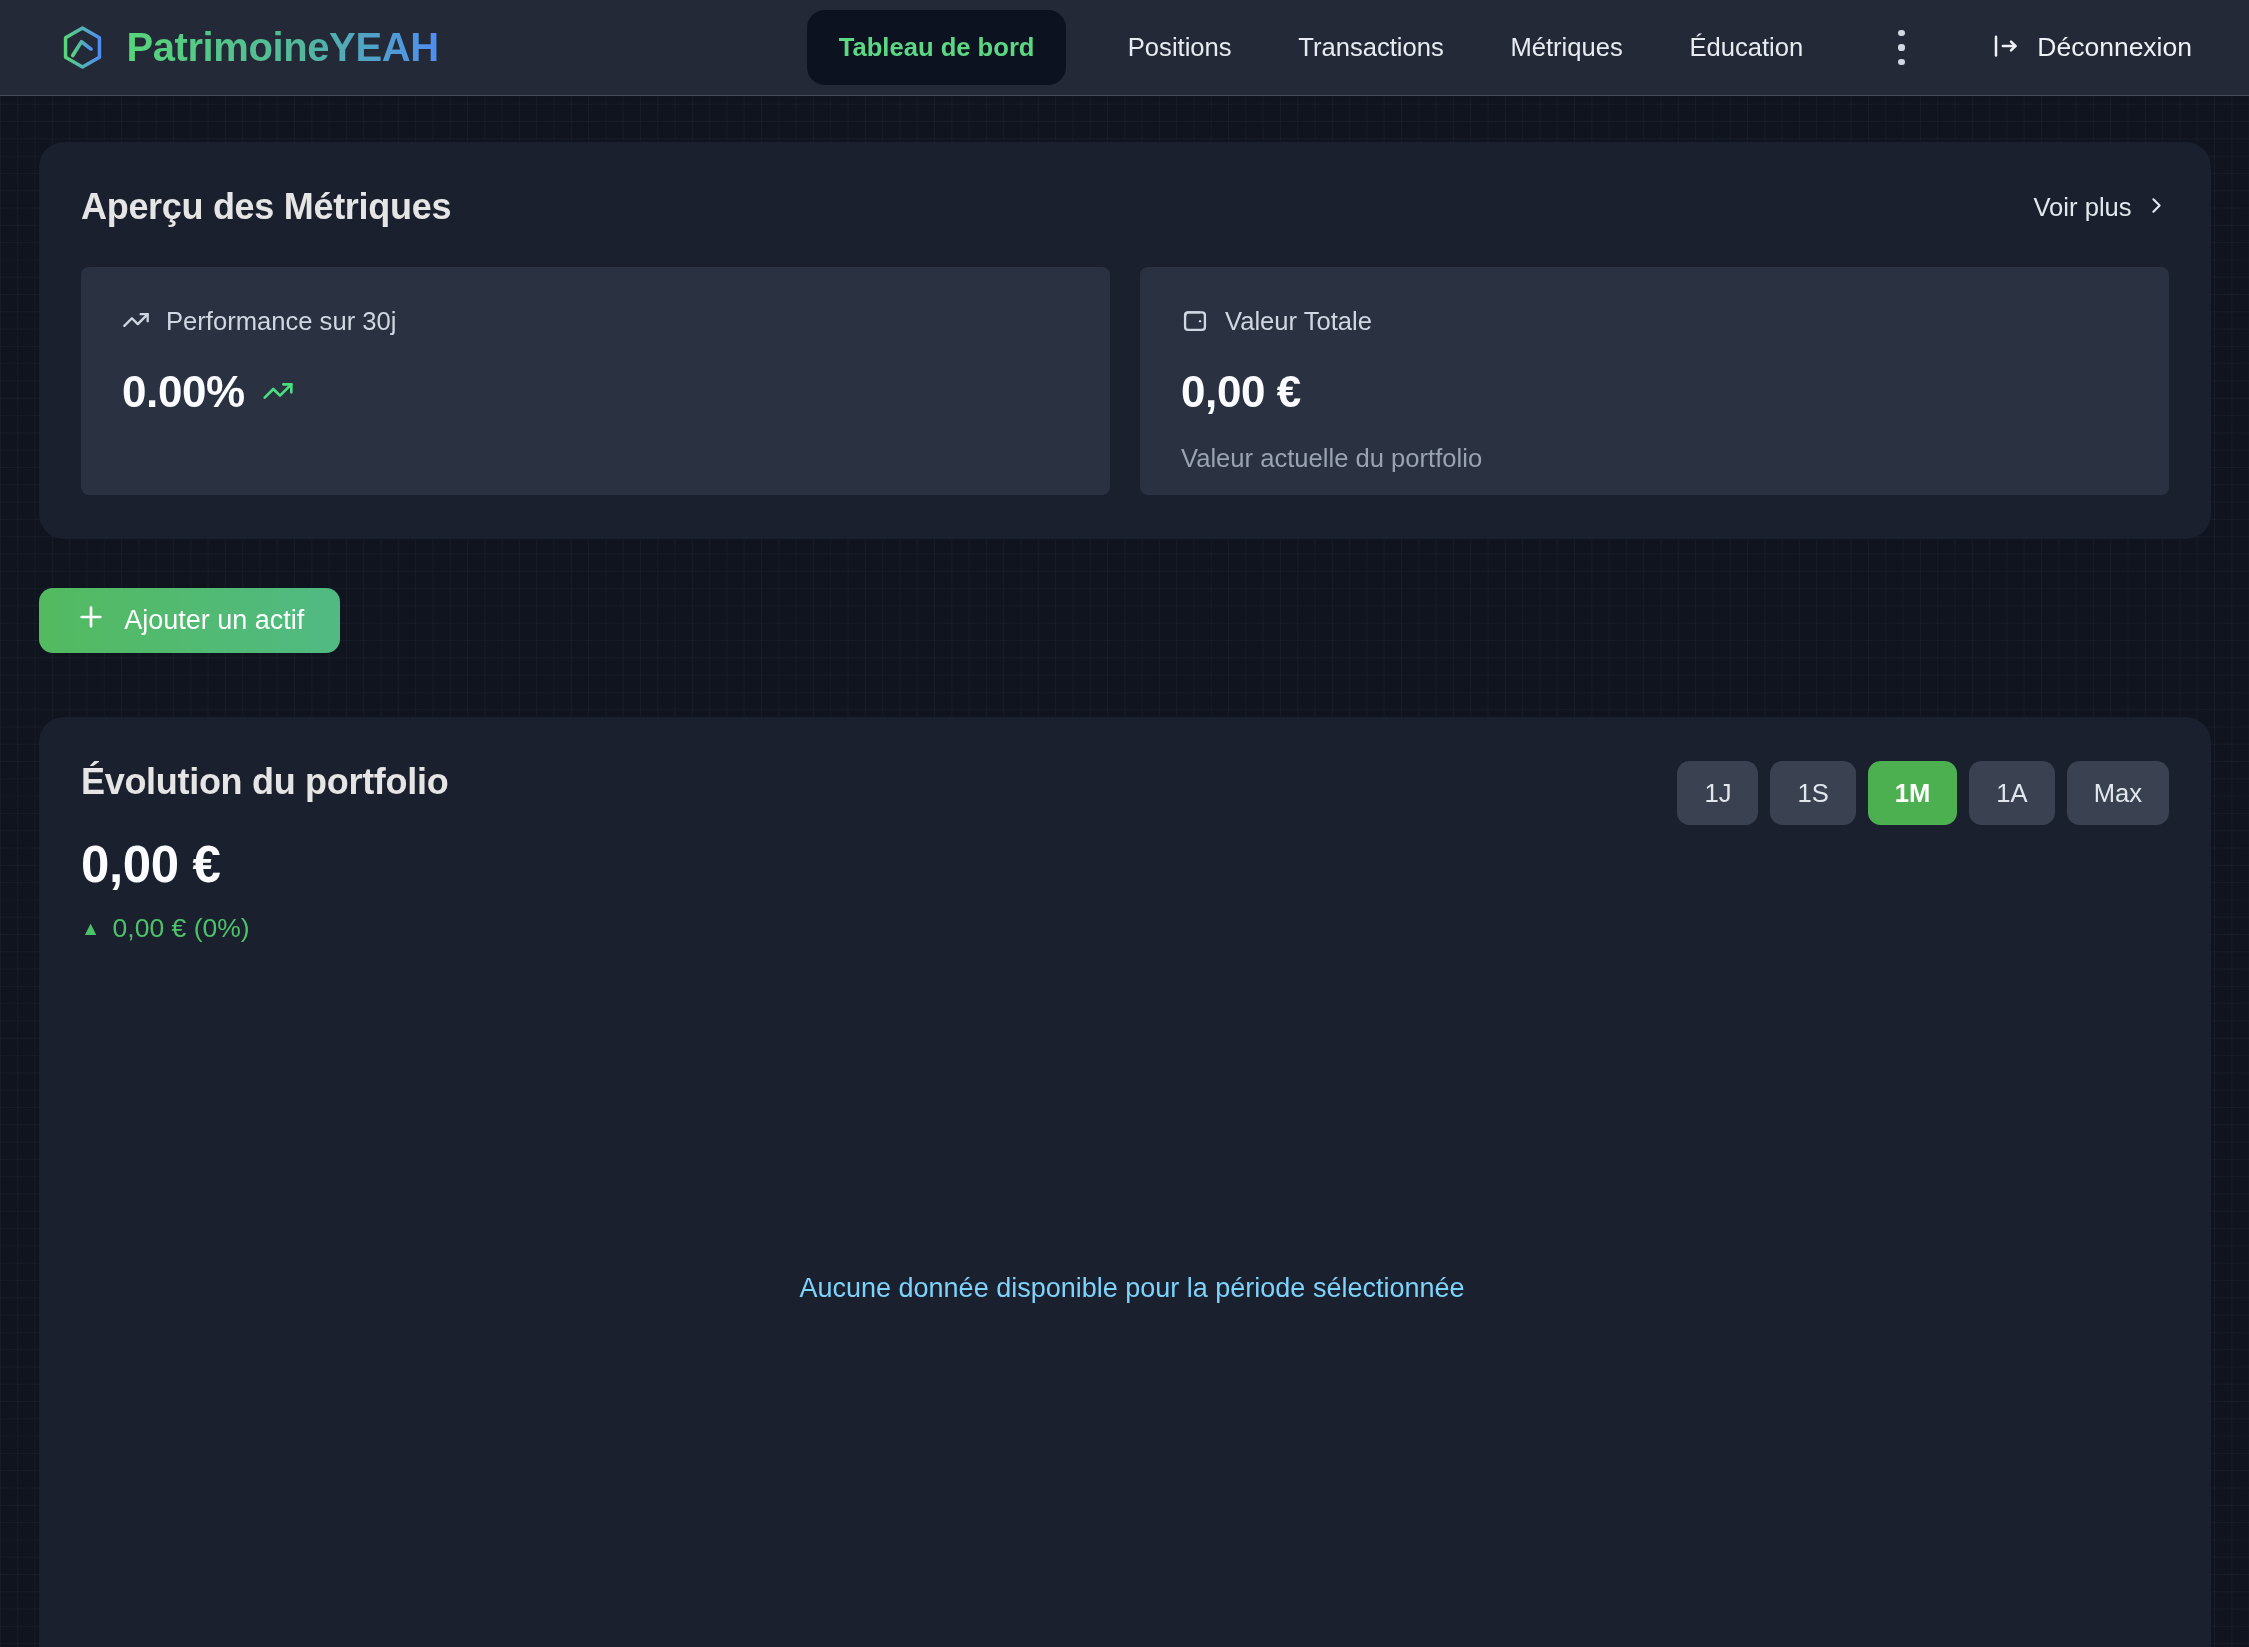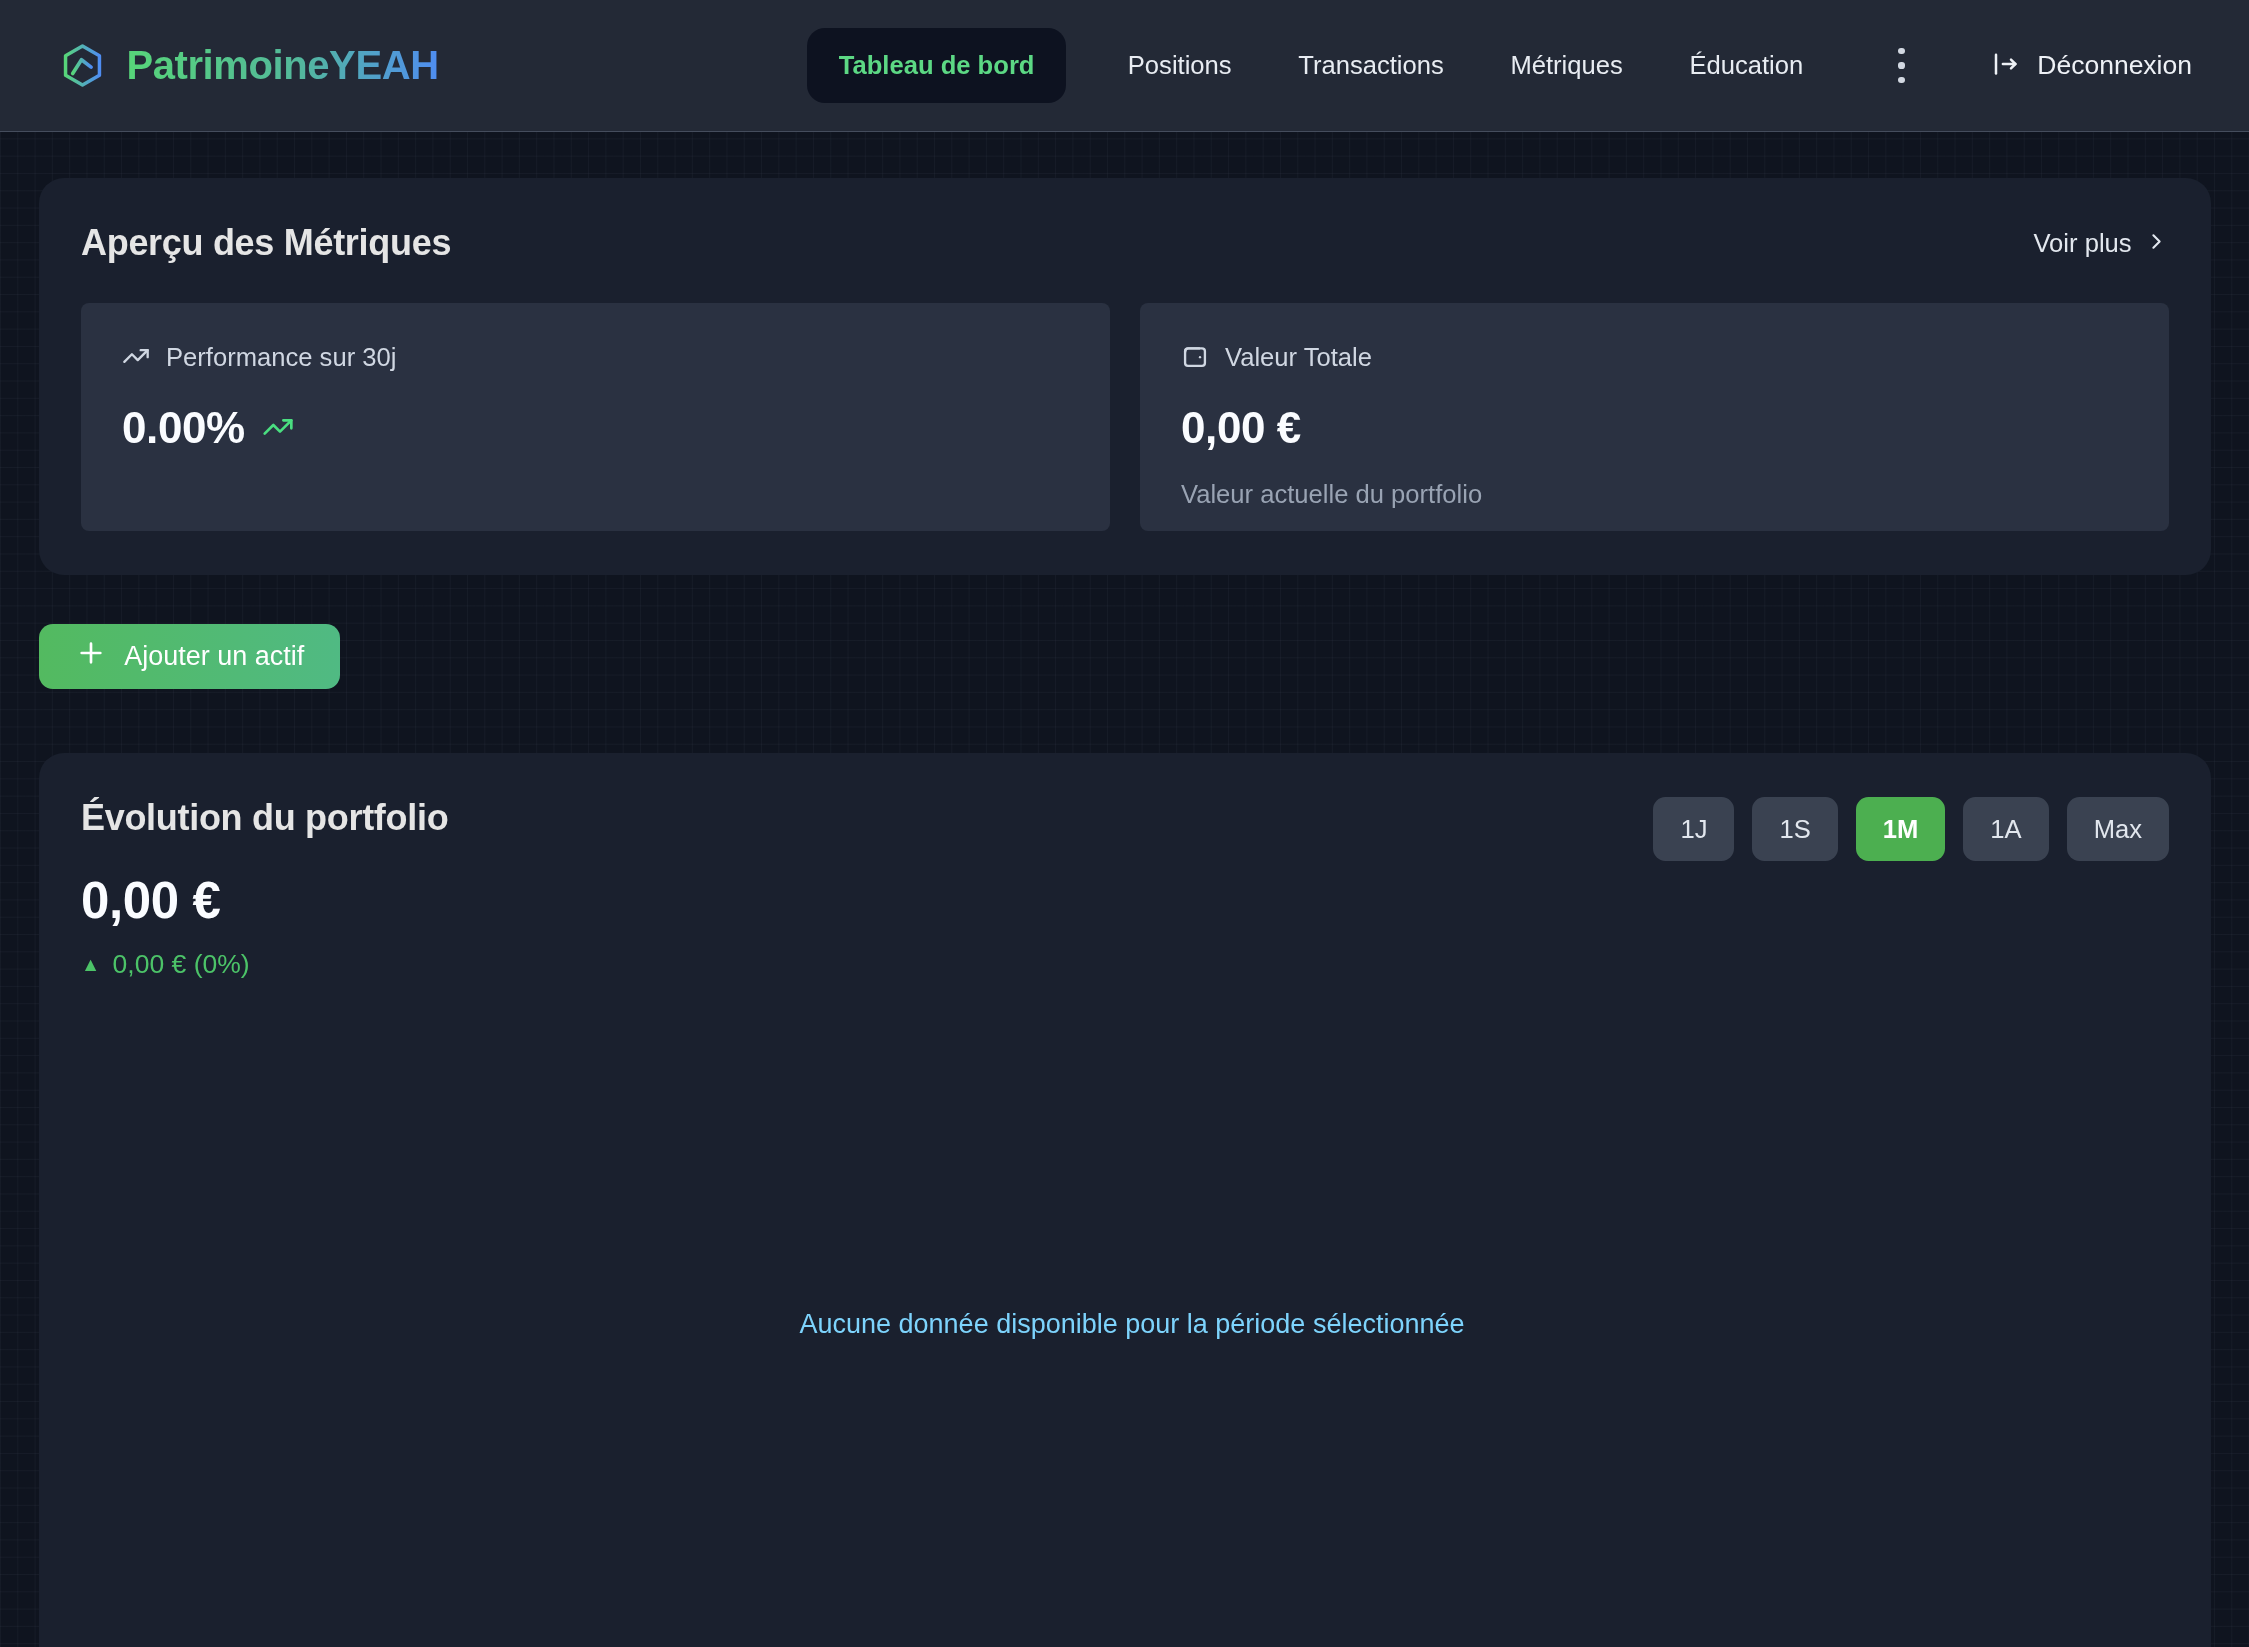--- a/index.html
+++ b/index.html
@@ -9,21 +9,21 @@
     background-color:#0f141f;
     background-image:
       linear-gradient(rgba(148,163,184,0.055) 0.9px, transparent 0.9px),
       linear-gradient(90deg, rgba(148,163,184,0.055) 0.9px, transparent 0.9px);
     background-size:17.3px 17.3px;
     color:#f1f5f9;
   }
 
   
   .navbar {
-    height:132px; background:#232936; border-bottom:1.8px solid #454d5d;
+    height:96px; background:#232936; border-bottom:1.8px solid #454d5d;
     display:flex; align-items:center; padding:0 58px;
   }
   .brand { display:flex; align-items:center; gap:19.4px; }
   .brand svg { display:block; }
   .brand-name {
     font-size:40px; font-weight:700; letter-spacing:-0.4px;
     background:linear-gradient(90deg,#57d579 0%, #53b89b 55%, #4f8df2 100%);
     -webkit-background-clip:text; background-clip:text; color:transparent;
   }
   .nav-tabs { display:flex; align-items:center; gap:56px; margin-left:auto; }
@@ -71,21 +71,21 @@
     color:#ffffff; font-family:inherit; font-size:27px; font-weight:500;
     display:flex; align-items:center; justify-content:center; gap:17.6px;
   }
 
   
   .portfolio-panel { margin-top:64px; height:970px; padding-bottom:0; }
   .portfolio-header { display:flex; align-items:flex-start; justify-content:space-between; }
   .portfolio-value { margin-top:32px; font-size:51px; font-weight:700; color:#fafcff; letter-spacing:-0.4px; }
   .portfolio-change { margin-top:19.4px; display:flex; align-items:center; gap:12.4px; color:#4cc368; font-size:26.5px; }
   .triangle-up { font-size:19.4px; line-height:1; }
-  .range-group { display:flex; gap:18px; }
+  .range-group { display:flex; gap:12px; }
   .range-btn {
     height:64px; padding:0 27px; border:none; border-radius:12.4px; cursor:pointer;
     background:#3a4251; color:#e2e7ee; font-family:inherit; font-size:25.6px; font-weight:500;
   }
   .range-btn.active { background:#4caf50; color:#ffffff; font-weight:600; }
 
   .chart-area { height:688px; display:flex; align-items:center; justify-content:center; }
   .empty-message { font-size:27px; color:#7dd3fc;margin-left:14px; }
 </style>
 </head>

